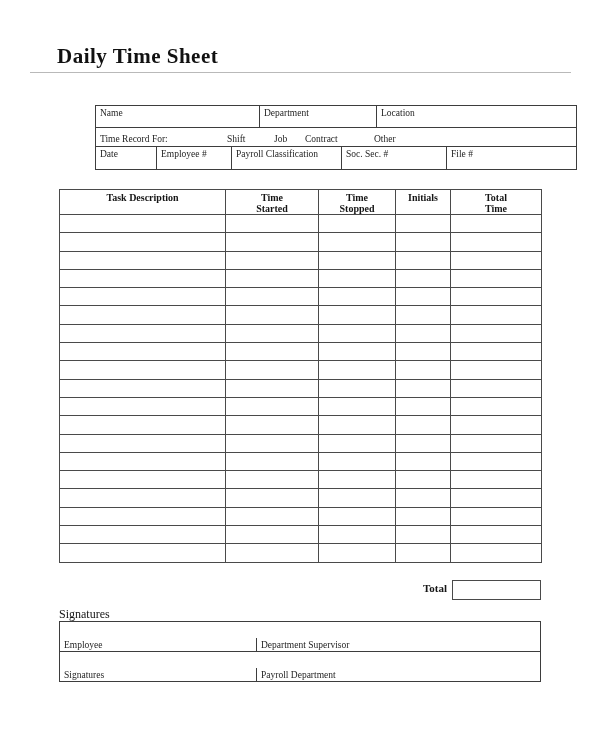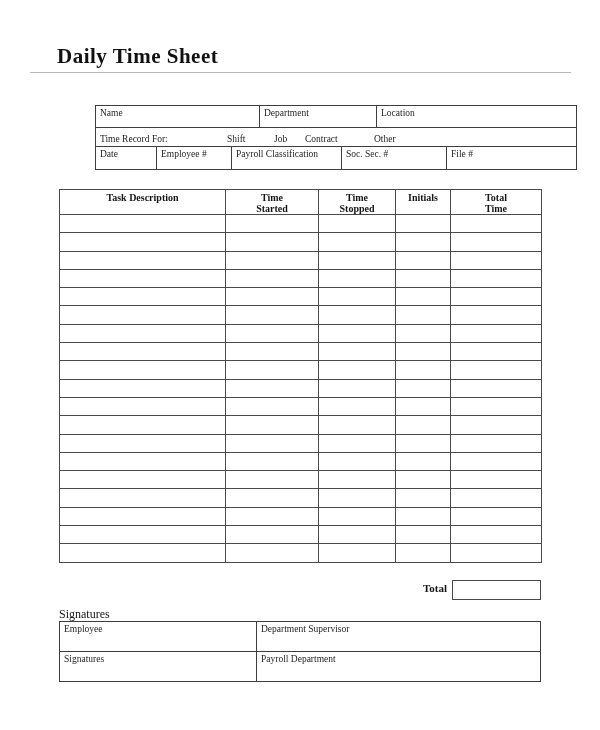--- a/index.html
+++ b/index.html
@@ -120,20 +120,21 @@
     border: 1px solid #3d3d3d;
     font-size: 9.5px;
   }
   .s-row { display: flex; border-top: 1px solid #3d3d3d; }
   .s-row:first-child { border-top: none; }
   .s-row { height: 29px; }
   .s-cell {
     border-right: 1px solid #3d3d3d;
     padding: 2px 0 0 4px;
     box-sizing: border-box;
+    margin-top: 16px;
   }
   .s-cell:last-child { border-right: none; }
 </style>
 </head>
 <body>
 
 <div class="page">
 
   <div class="doc-title">Daily Time Sheet</div>
   <div class="title-rule"></div>

